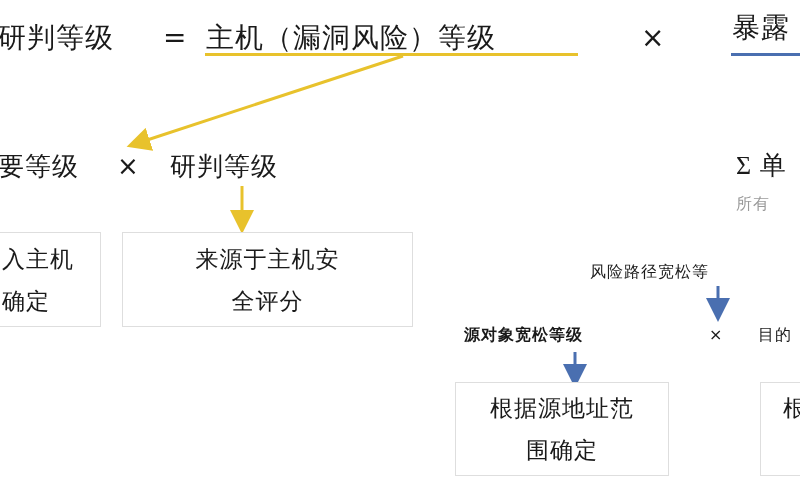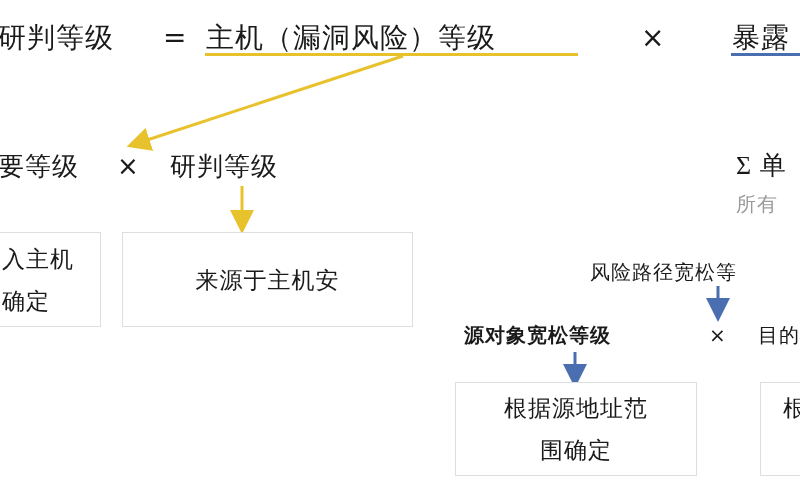--- a/index.html
+++ b/index.html
@@ -11,21 +11,21 @@
       width: 800px;
       height: 500px;
       position: relative;
       overflow: hidden;
       font-family: "DejaVu Sans", "Liberation Sans", sans-serif;
       color: #1a1a1a;
     }
     .abs { position: absolute; white-space: nowrap; }
     .t-main { font-size: 28px; line-height: 36px; letter-spacing: 1px; }
     .t-mid { font-size: 26px; line-height: 34px; letter-spacing: 1px; }
-    .t-sub { font-size: 20px; line-height: 30px; letter-spacing: 1px; }
+    .t-sub { font-size: 16px; line-height: 30px; letter-spacing: 1px; }
     .t-gray { color: #9a9a9a; }
     .uline-y { position: absolute; height: 3px; background: #e8c22c; }
     .uline-b { position: absolute; height: 3px; background: #4a6fb0; }
     .box {
       position: absolute;
       border: 1px solid #dedede;
       background: #ffffff;
       box-sizing: border-box;
       display: flex;
       flex-direction: column;
@@ -59,43 +59,44 @@
   <line x1="718" y1="286" x2="718" y2="310" stroke="#4a6fb0" stroke-width="3" marker-end="url(#ah-b)"></line>
 
   <line x1="575" y1="352" x2="575" y2="376" stroke="#4a6fb0" stroke-width="3" marker-end="url(#ah-b)"></line>
 </svg>
 
 <div class="abs t-main" style="left:-2px; top:20px;">研判等级</div>
 <div class="abs t-main" style="left:163px; top:20px;">=</div>
 <div class="abs t-main" style="left:206px; top:20px;text-align:right;">主机（漏洞风险）等级</div>
 <div class="uline-y" style="left:205px; top:53px; width:373px;"></div>
 <div class="abs t-main" style="left:641px; top:20px;">×</div>
-<div class="abs t-main" style="left:732px; top:20px;">暴露</div>
+<div class="abs t-main" style="left:732px; top:10px;">暴露</div>
 <div class="uline-b" style="left:731px; top:53px; width:80px;"></div>
 
 <div class="abs t-mid" style="left:-2px; top:149px;">要等级</div>
 <div class="abs t-mid" style="left:117px; top:149px;">×</div>
 <div class="abs t-mid" style="left:170px; top:149px;">研判等级</div>
 
 <div class="box" style="left:-10px; top:232px; width:111px; height:95px; align-items:flex-end; padding-right:26px;">
   <span>入主机</span>
   <span style="align-self:flex-end; margin-right:24px;">确定</span>
 </div>
 <div class="box" style="left:122px; top:232px; width:291px; height:95px;">
   <span>来源于主机安</span>
+  <span>全评分</span>
 </div>
 
 <div class="abs t-mid" style="left:736px; top:149px;font-family:Liberation Serif, serif;">Σ 单</div>
 <div class="abs t-sub t-gray" style="left:736px; top:189px;">所有</div>
 
 <div class="abs t-sub" style="left:590px; top:257px;">风险路径宽松等</div>
 <div class="abs t-sub" style="left:464px; top:320px;font-weight:bold;">源对象宽松等级</div>
 <div class="abs t-sub" style="left:709px; top:320px;">×</div>
 <div class="abs t-sub" style="left:758px; top:320px;">目的</div>
 
-<div class="box" style="left:455px; top:382px; width:242px; height:94px;">
+<div class="box" style="left:455px; top:382px; width:214px; height:94px;">
   <span>根据源地址范</span>
   <span>围确定</span>
 </div>
 <div class="box" style="left:760px; top:382px; width:120px; height:94px; align-items:flex-start; justify-content:flex-start; padding-left:22px; padding-top:4px;">
   <span>根</span>
   <span></span>
 </div>
 
 </body></html>

